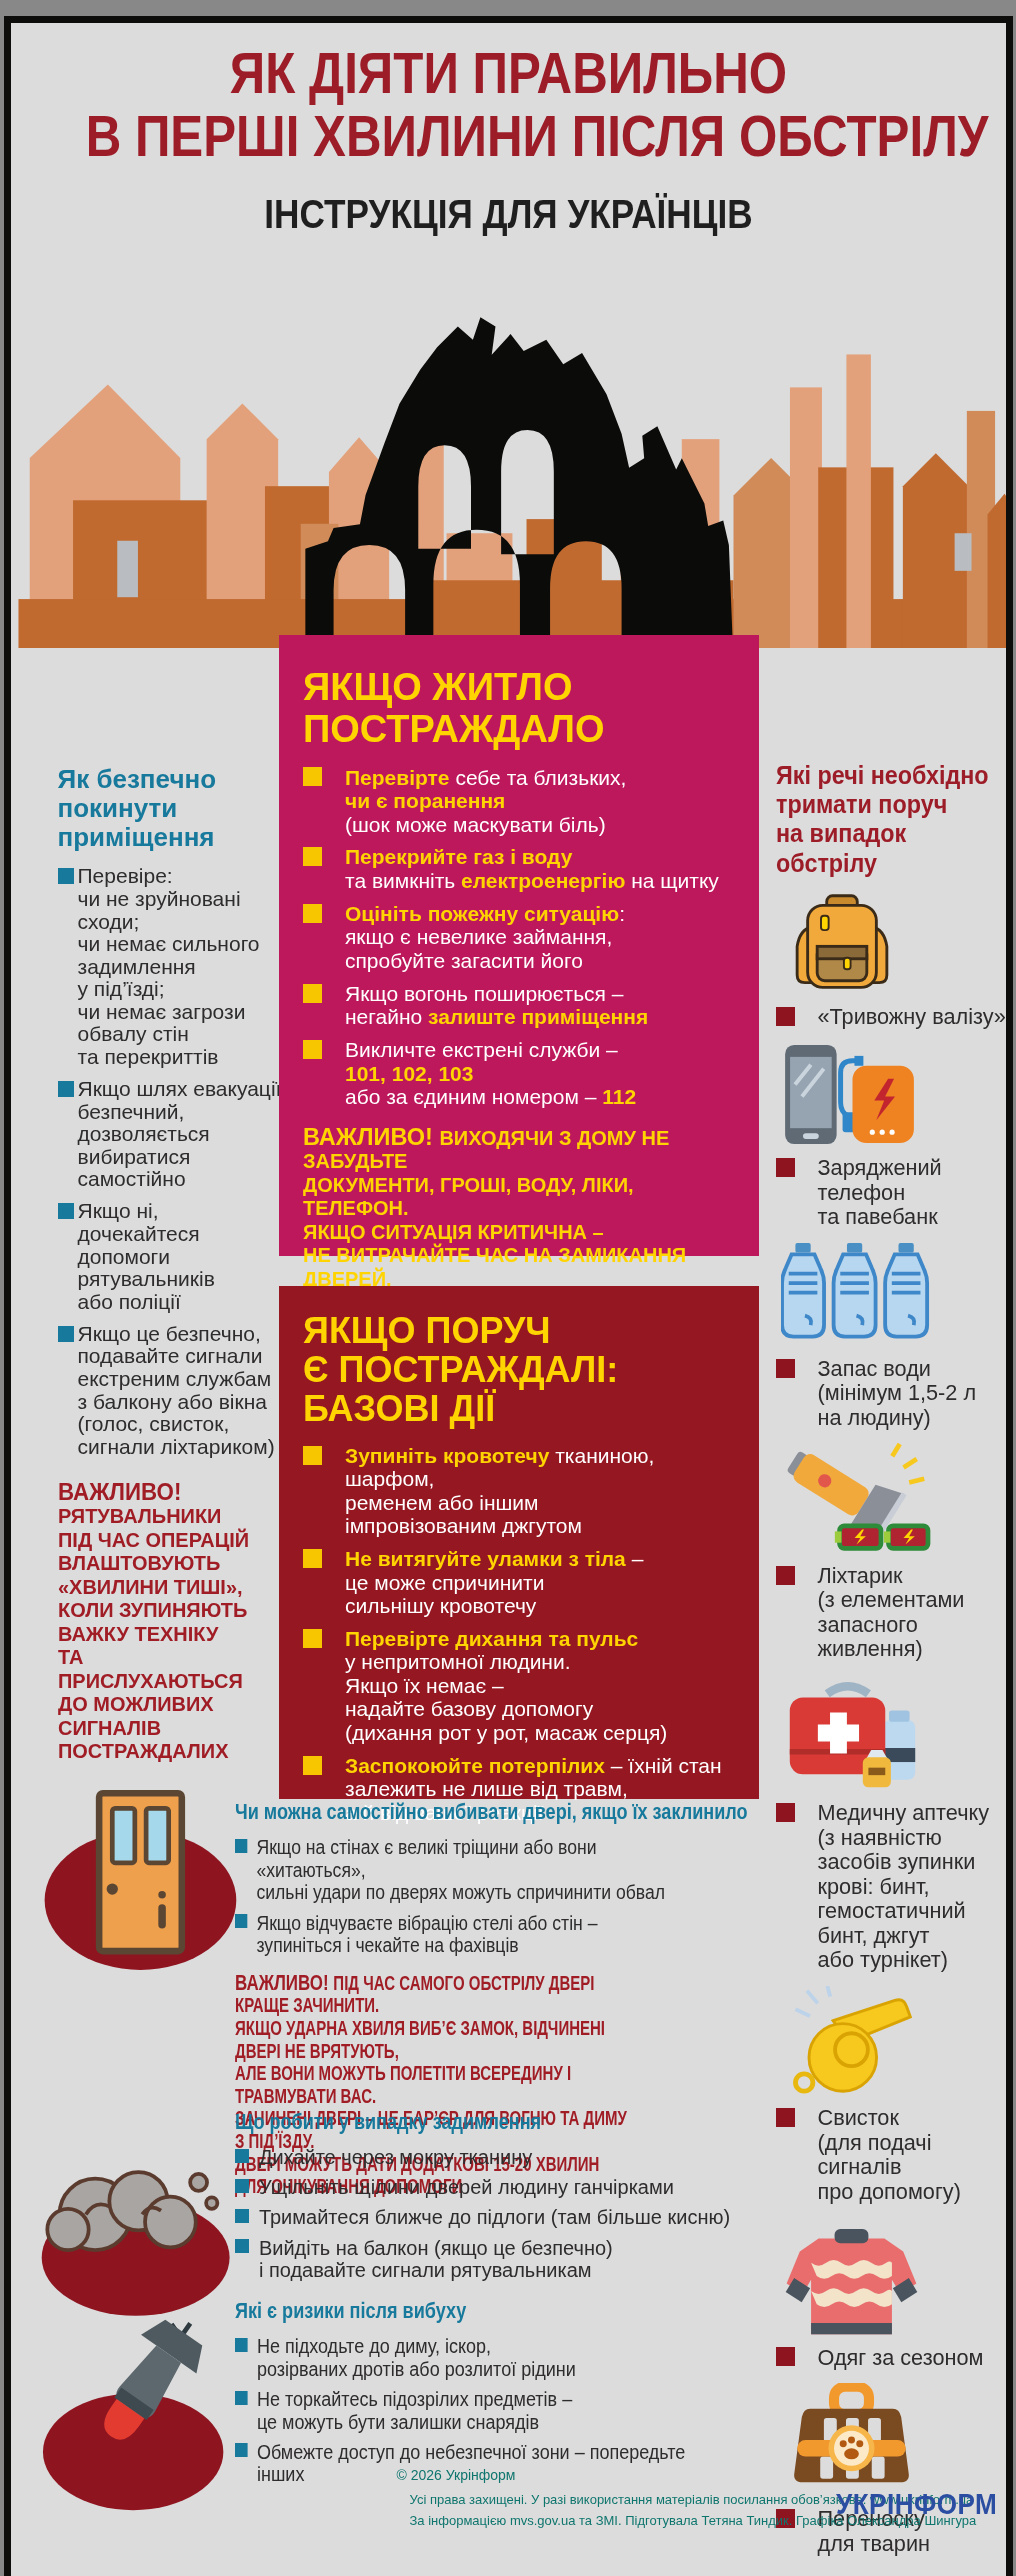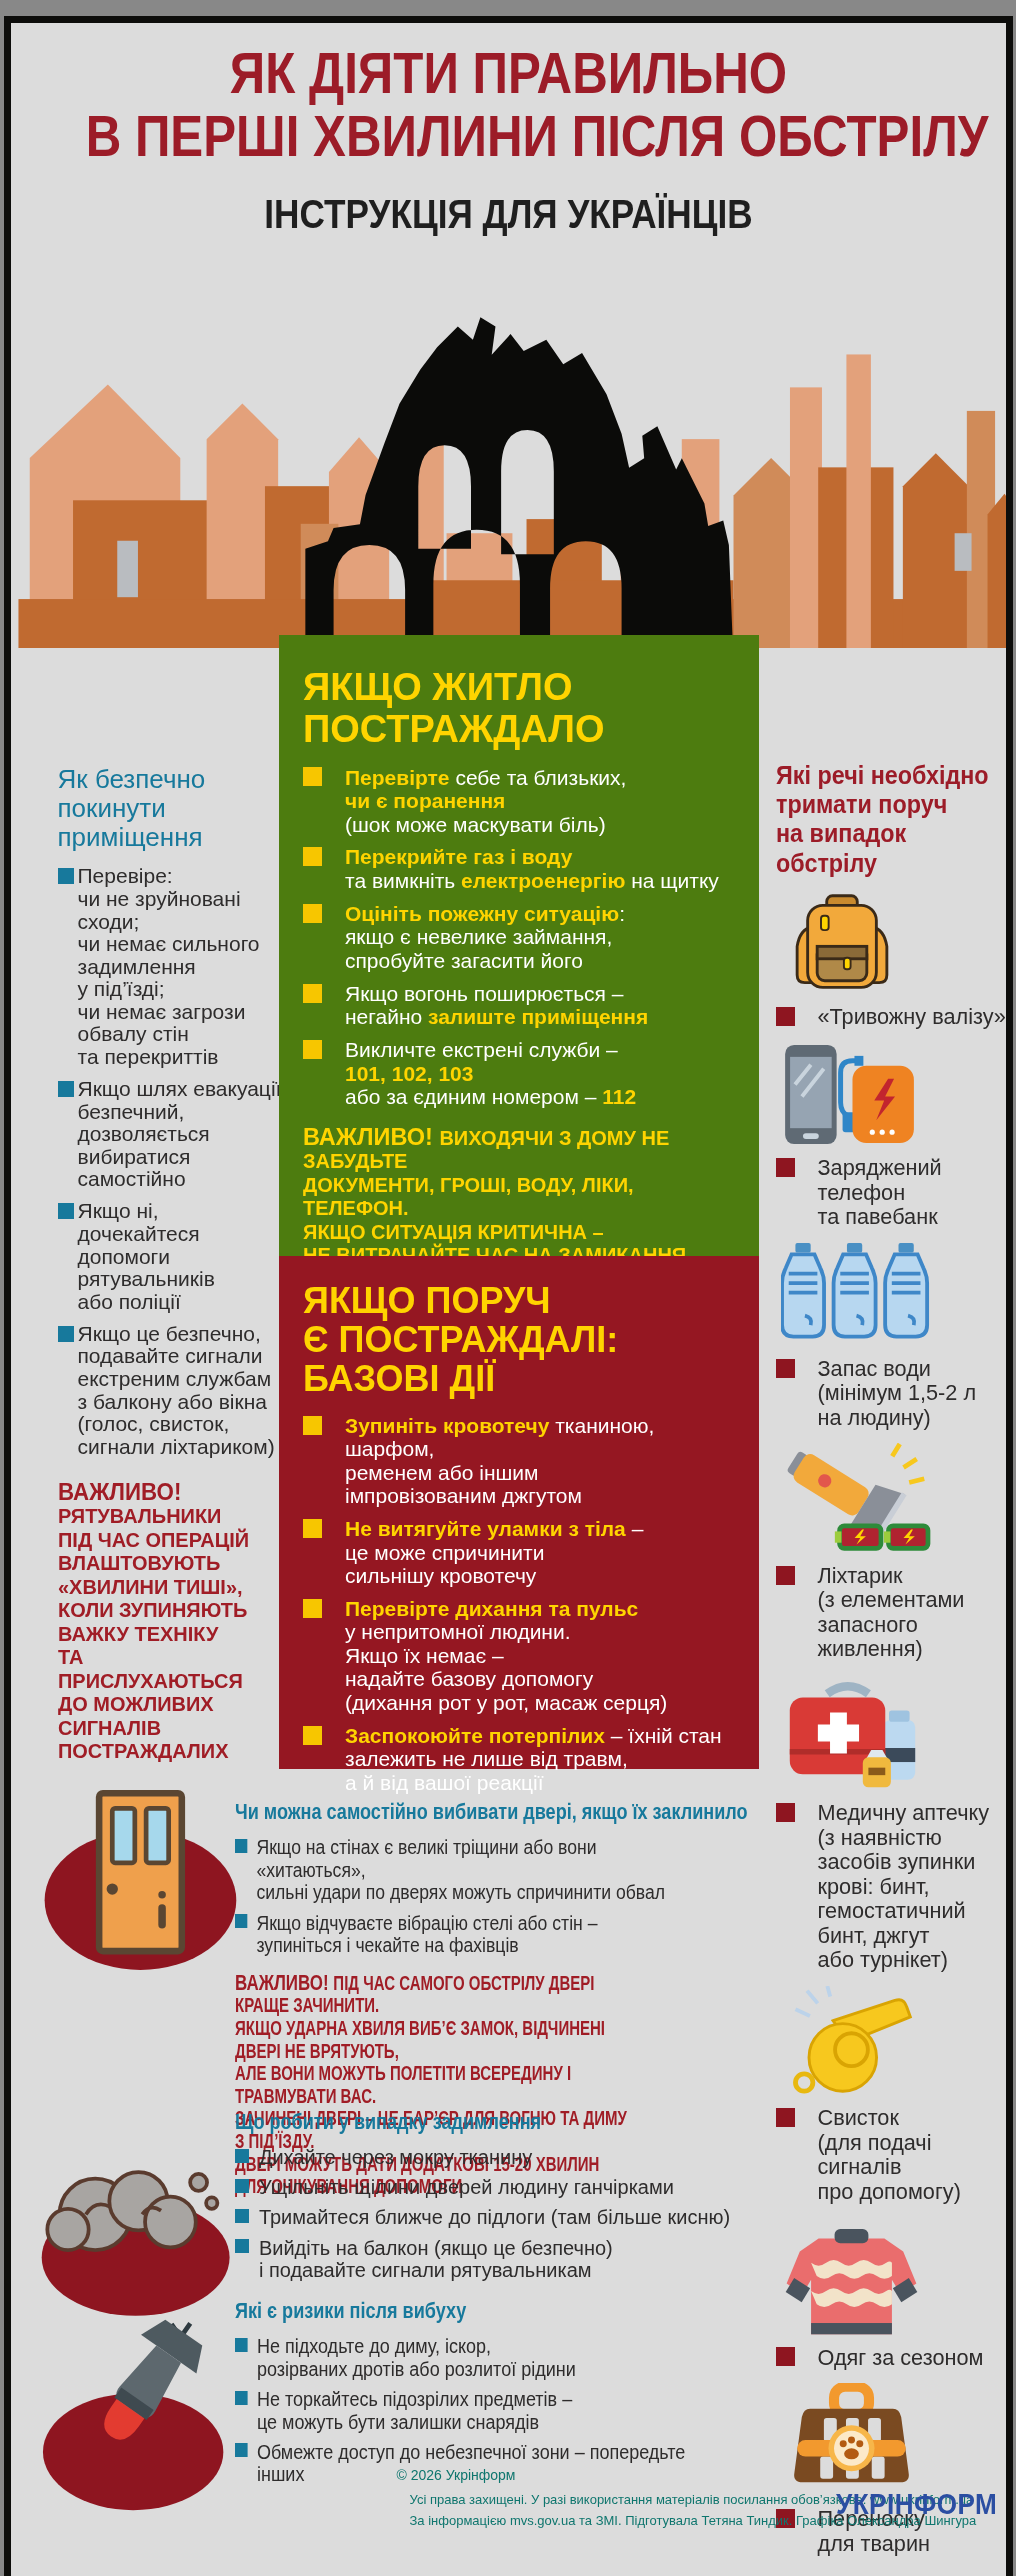--- a/index.html
+++ b/index.html
@@ -13,39 +13,39 @@
   .header{position:absolute;top:19px;left:0;width:100%;text-align:center;}
   .title-line{font-size:58px;font-weight:bold;color:#9c1c28;line-height:1.08;
     transform:scaleX(.85);transform-origin:50% 0;white-space:nowrap;}
   .subtitle{margin-top:24.5px;font-size:40px;font-weight:bold;color:#1f1f1f;
     transform:scaleX(.88);transform-origin:50% 0;white-space:nowrap;}
   
   .skyline{position:absolute;left:7.5px;top:275px;width:1002px;height:350px;}
   .ruin{position:absolute;left:268px;top:279px;width:480px;height:339px;z-index:2;}
   
   .dark-panel{position:absolute;left:268px;top:612px;width:480px;height:621px;
-    background:#4d7c0f;z-index:3;box-sizing:border-box;padding:32px 24.5px 0;}
+    background:#be185d;z-index:3;box-sizing:border-box;padding:32px 24.5px 0;}
   .dp-head{font-size:38px;font-weight:bold;color:#ffd400;line-height:1.1;white-space:pre-line;margin-bottom:15px;}
-  .red-panel{position:absolute;left:268px;top:1233px;width:480px;height:513px;
+  .red-panel{position:absolute;left:268px;top:1263px;width:480px;height:513px;
     background:#951722;z-index:3;box-sizing:border-box;padding:26px 24.5px 0;}
   .rp-head{font-size:36px;font-weight:bold;color:#ffd400;line-height:1.08;white-space:pre-line;margin-bottom:15px;}
   .p-item{display:flex;gap:23px;margin-bottom:9.4px;font-size:21px;line-height:23.5px;color:#ffffff;}
   .p-item .seg-block{flex:1;}
   .sq{flex:0 0 auto;}
   .sq.yellow{width:19px;height:19px;background:#f7c600;margin-top:1.9px;}
   .sq.teal{width:16px;height:16px;background:#17799c;margin-top:2.8px;}
   .sq.teal.sm{width:14px;height:14px;margin-top:2.8px;}
   .sq.dred{width:19px;height:19px;background:#8e1520;margin-top:1.9px;}
   .seg-block{white-space:pre-line;}
   .dark-panel .hl,.red-panel .hl{color:#ffd400;font-weight:bold;}
   .dp-imp{margin-top:17px;font-weight:bold;color:#ffd400;font-size:20px;line-height:23.5px;white-space:pre-line;}
   .dp-imp .hl{font-size:23.5px;}
   
   .left-col{position:absolute;left:47px;top:742px;width:226px;z-index:3;}
-  .lc-head{font-size:26px;font-weight:normal;color:#17799c;line-height:1.12;white-space:pre-line;margin-bottom:13px;}
+  .lc-head{font-size:26px;font-weight:bold;color:#17799c;line-height:1.12;white-space:pre-line;margin-bottom:13px;}
   .lc-item{display:flex;gap:4px;margin-bottom:9.4px;font-size:21px;line-height:22.6px;color:#2e2c2c;}
   .lc-imp{margin-top:22.6px;font-weight:bold;color:#a01d26;font-size:21px;line-height:23.5px;white-space:pre-line;
     transform:scaleX(.95);transform-origin:0 0;}
   .lc-imp .hl{font-size:23.5px;}
   
   .right-col{position:absolute;left:765px;top:738px;width:241px;z-index:3;}
   .rc-head{font-size:25.4px;font-weight:bold;color:#9c1c28;line-height:1.15;white-space:pre-line;
     transform:scaleX(.92);transform-origin:0 0;margin-bottom:13px;}
   .rc-item{margin-bottom:13px;}
   .rc-icon{display:block;margin:3.8px 0 9.4px 5.6px;}

